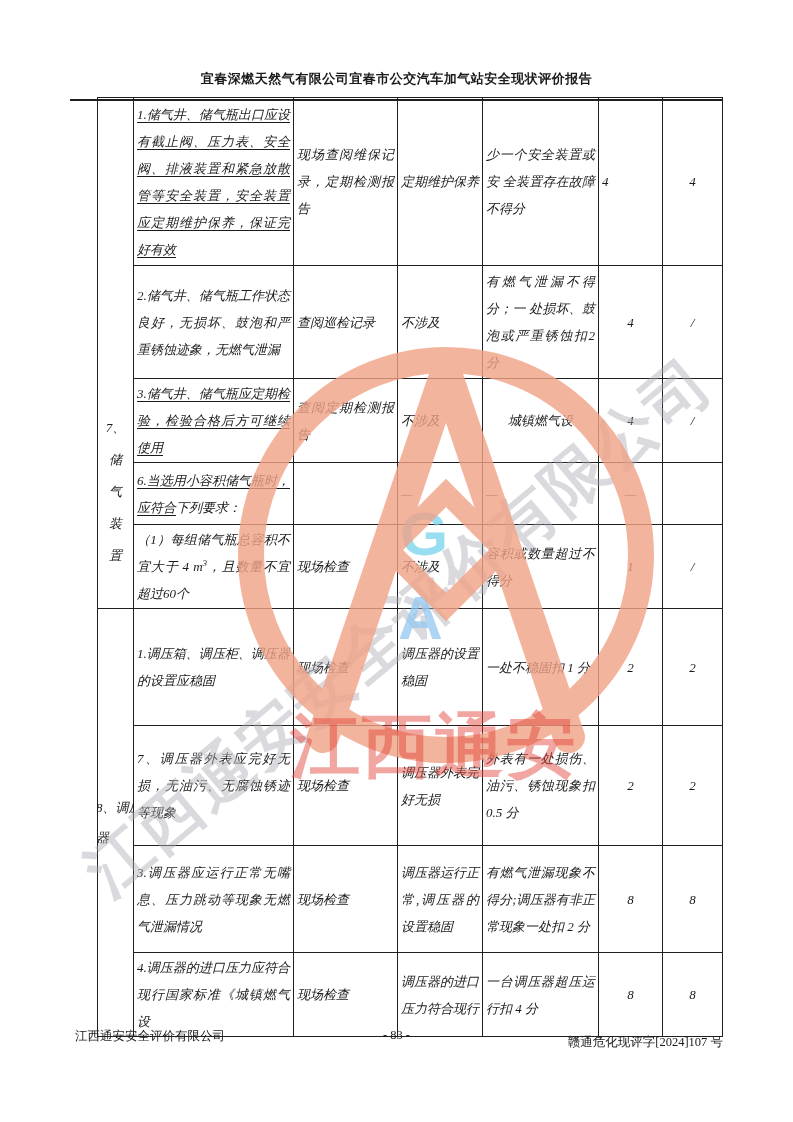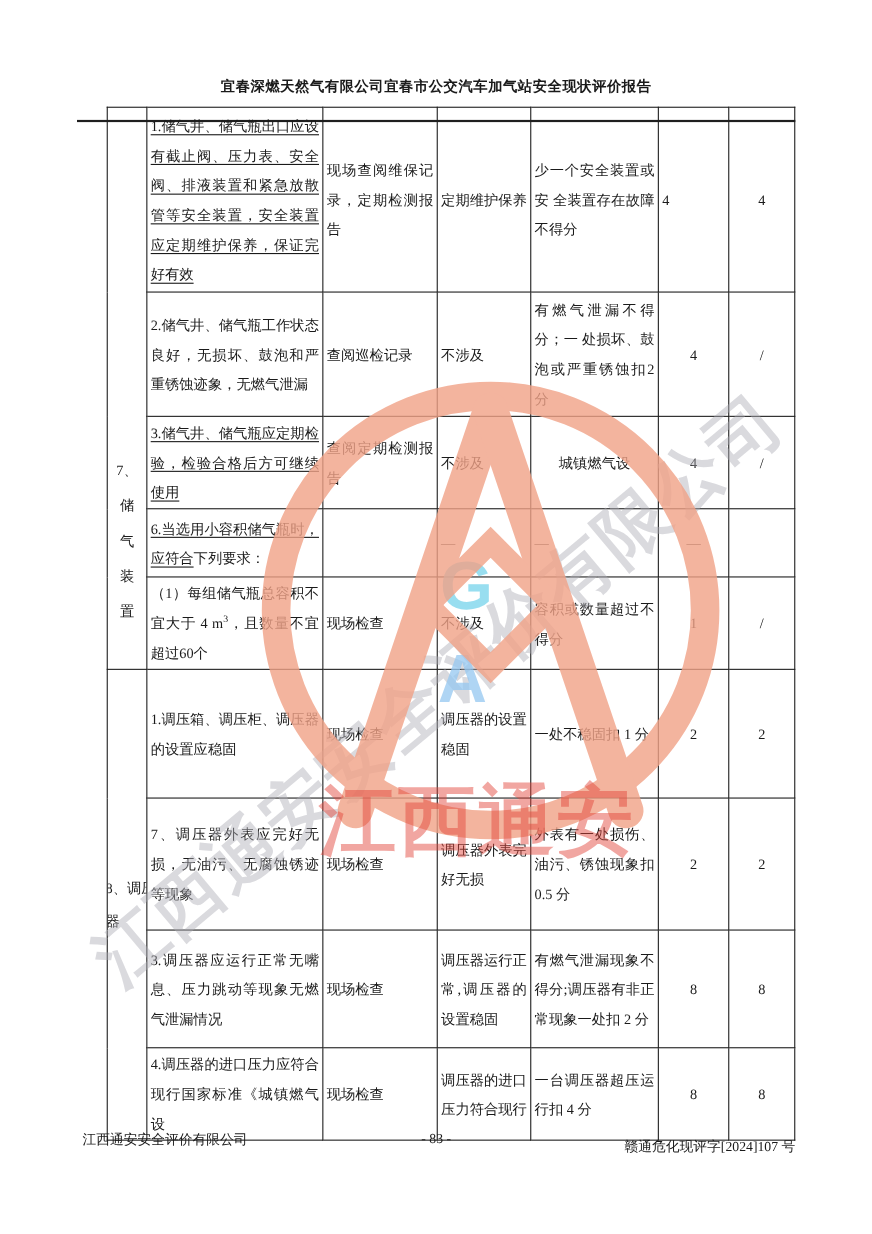--- a/index.html
+++ b/index.html
@@ -4,30 +4,30 @@
 <style>
   html,body{margin:0;padding:0;background:#ffffff;}
   .page{
     position:relative;width:793px;height:1122px;background:#ffffff;
     font-family:"Liberation Serif","DejaVu Serif",serif;color:#1a1a1a;overflow:hidden;
   }
   
   .doc-header{
     position:absolute;left:70px;top:70px;width:653px;text-align:center;
     font-size:13px;font-weight:bold;letter-spacing:.5px;
-    padding-bottom:21px;border-bottom:2.5px solid #1f1f1f;
+    padding-bottom:11px;border-bottom:2.5px solid #1f1f1f;
   }
   
   table.eval{
     position:absolute;left:97px;top:97px;width:626px;
     border-collapse:collapse;table-layout:fixed;z-index:1;
   }
   table.eval td{
     border:1.5px solid #1f1f1f;font-size:13px;line-height:27px;
-    padding:1px 3px;vertical-align:middle;overflow:hidden;word-break:break-all;
+    padding:1px 3px;vertical-align:middle;overflow:hidden;word-break:break-all;font-style:italic;
   }
   td.top{vertical-align:top;}
   td.ctr{text-align:center;}
   td.just{text-align:justify;text-justify:inter-character;}
   td.score-left{text-align:left;padding-left:2px;}
   .u{text-decoration:underline;text-underline-offset:3px;}
   
   td.sec{vertical-align:top;text-align:center;overflow:visible;}
   .sec1-label{margin-top:278px;line-height:32px;}
   .sec1-label span{display:block;}

